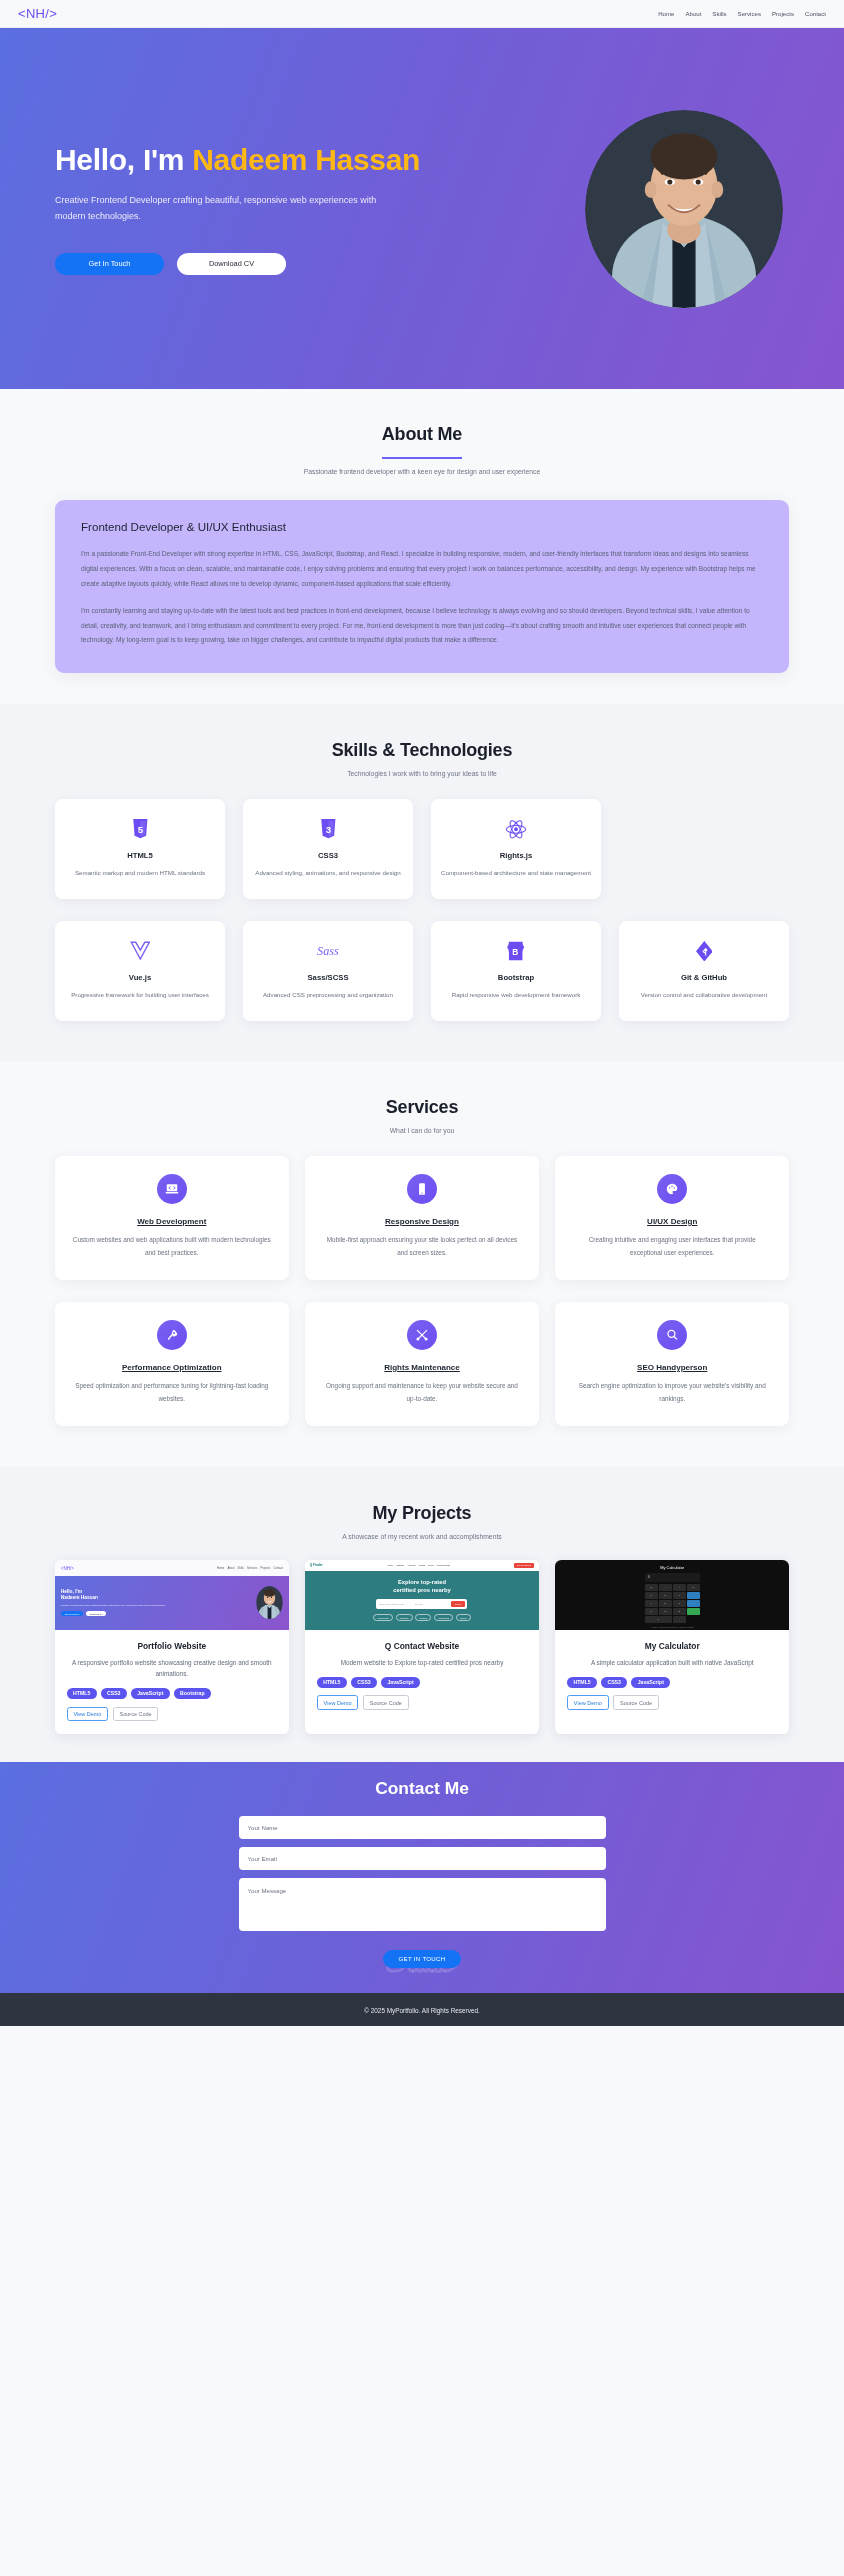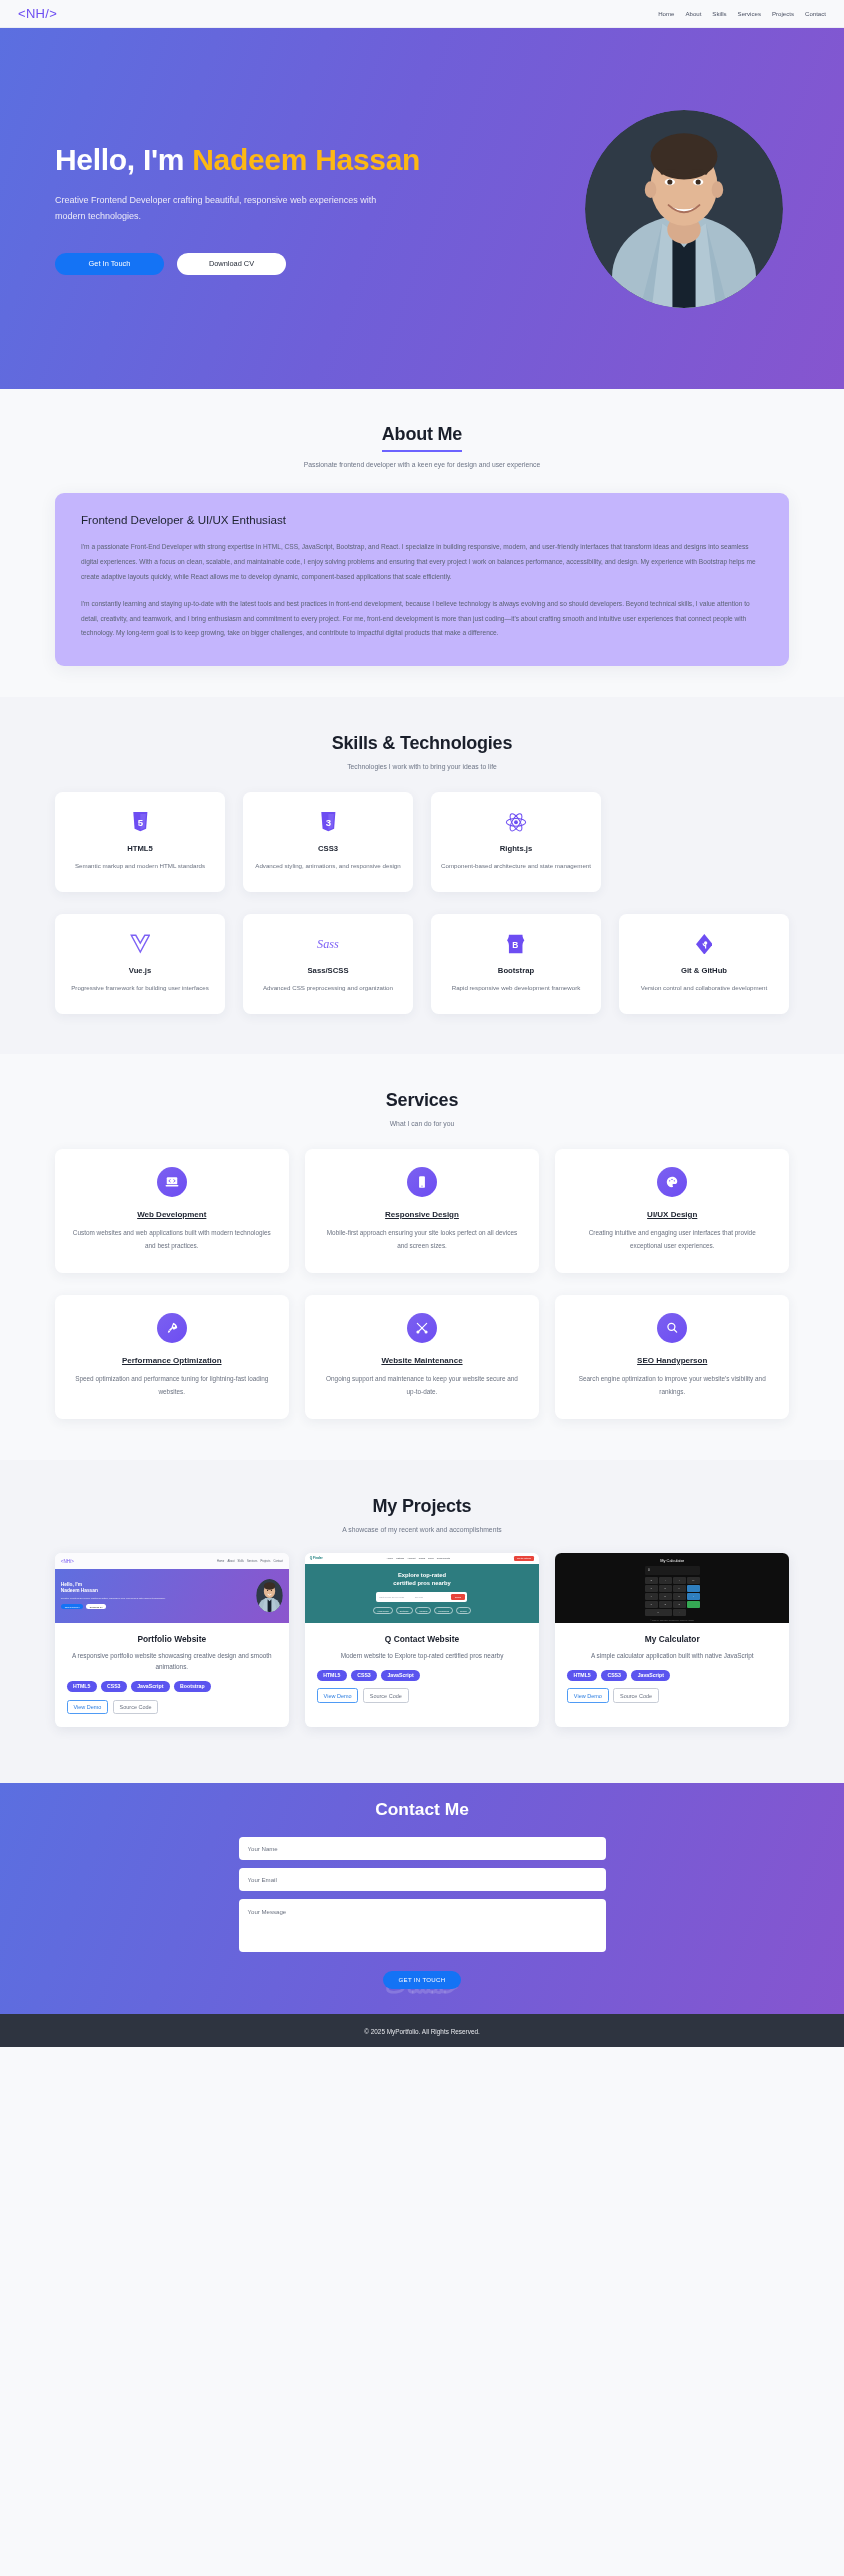--- a/index.html
+++ b/index.html
@@ -46,21 +46,21 @@
   .btn-primary{ background:#1473f5; color:#ffffff; }
   .btn-light{ background:#ffffff; color:#1e2431; }
 
   .avatar-shell{ width:198px; height:198px; border-radius:50%; overflow:hidden; flex:none; margin-right:6.4px; }
 
   
   .section{ padding:35px 0 6.4px; }
   .sec-title{
     text-align:center; font-size:18px; font-weight:bold; color:#1a1f2b; letter-spacing:-0.2px;
   }
-  .sec-title.underlined{ display:inline-block; padding-bottom:5px; border-bottom:2.6px solid #6c63ff; }
+  .sec-title.underlined{ display:inline-block; padding-bottom:12px; border-bottom:2.6px solid #6c63ff; }
   .sec-title-wrap{ text-align:center; }
   .sec-sub{ text-align:center; font-size:6.8px; color:#6e7687; margin-top:9px; }
 
   
   .about{ background:#f8f9fb; padding-bottom:31px; }
   .about-card{
     margin:24.5px 55px 0; background:#c4b5fd; border-radius:9px; padding:20.6px 26px 24.5px;
     box-shadow:0 3.9px 16.7px rgba(40,50,90,.07);
   }
   .about-h{ font-size:11.6px; font-weight:normal; color:#1d2330; margin-bottom:14px; }
@@ -87,21 +87,21 @@
   }
   .circ{
     width:30px; height:30px; border-radius:50%; margin:0 auto 13px;
     background:linear-gradient(140deg,#7b61f0,#6d4df2);
     display:flex; align-items:center; justify-content:center;
   }
   .vcard h4{ font-size:8px; font-weight:bold; color:#1d2330; margin-bottom:8.4px;text-decoration:underline; }
   .vcard p{ font-size:6.4px; line-height:1.95; color:#6b7280; }
 
   
-  .projects{ background:#f3f4f8; padding:36px 0 56px; }
+  .projects{ background:#f3f4f8; padding:36px 0 28px; }
   .pgrid{ display:grid; grid-template-columns:repeat(3,1fr); gap:16.7px; padding:0 55px; margin-top:20.6px; }
   .pcard{ background:#fff; border-radius:6.4px; overflow:hidden; box-shadow:0 2.6px 11.6px rgba(40,50,90,.09); }
   .thumb{ height:70px; position:relative; overflow:hidden; }
   .pbody{ padding:10.3px 11.6px 13px; text-align:center; }
   .pbody h4{ font-size:8.4px; font-weight:bold; color:#1a1f2b; margin-bottom:6.4px; }
   .pbody p{ font-size:6.4px; line-height:1.75; color:#636b7c; margin-bottom:8.4px; }
   .tags{ display:flex; flex-wrap:wrap; gap:3.9px; justify-content:flex-start; margin-bottom:7.7px; }
   .tag{ background:#5b54ef; color:#fff; font-size:5.2px; font-weight:bold; border-radius:643px; padding:2.6px 6.4px; }
   .plinks{ display:flex; gap:4.5px; }
   .plink{ font-size:5.5px; border-radius:2.6px; padding:3.2px 5.8px; background:#fff; }
@@ -390,21 +390,21 @@
       </div>
       <div class="vcard">
         <div class="circ">
           <svg width="14" height="14" viewBox="0 0 24 24" fill="none" stroke="#fff" stroke-width="2" stroke-linecap="round">
               <path d="M4 4l9 9M20 4l-9 9"></path>
               <path d="M13 13l5 5M11 13l-5 5"></path>
               <circle cx="19" cy="19" r="1.6" fill="#fff"></circle>
               <circle cx="5" cy="19" r="1.6" fill="#fff"></circle>
             </svg>
         </div>
-        <h4>Website Maintenance</h4>
+        <h4>Rights Maintenance</h4>
         <p>Ongoing support and maintenance to keep your website secure and up-to-date.</p>
       </div>
       <div class="vcard">
         <div class="circ">
           <svg width="14" height="14" viewBox="0 0 24 24" fill="none" stroke="#fff" stroke-width="2.2" stroke-linecap="round">
               <circle cx="11" cy="10" r="6"></circle>
               <path d="M15.5 14.5L20 19"></path>
             </svg>
         </div>
         <h4>SEO Handyperson</h4>

